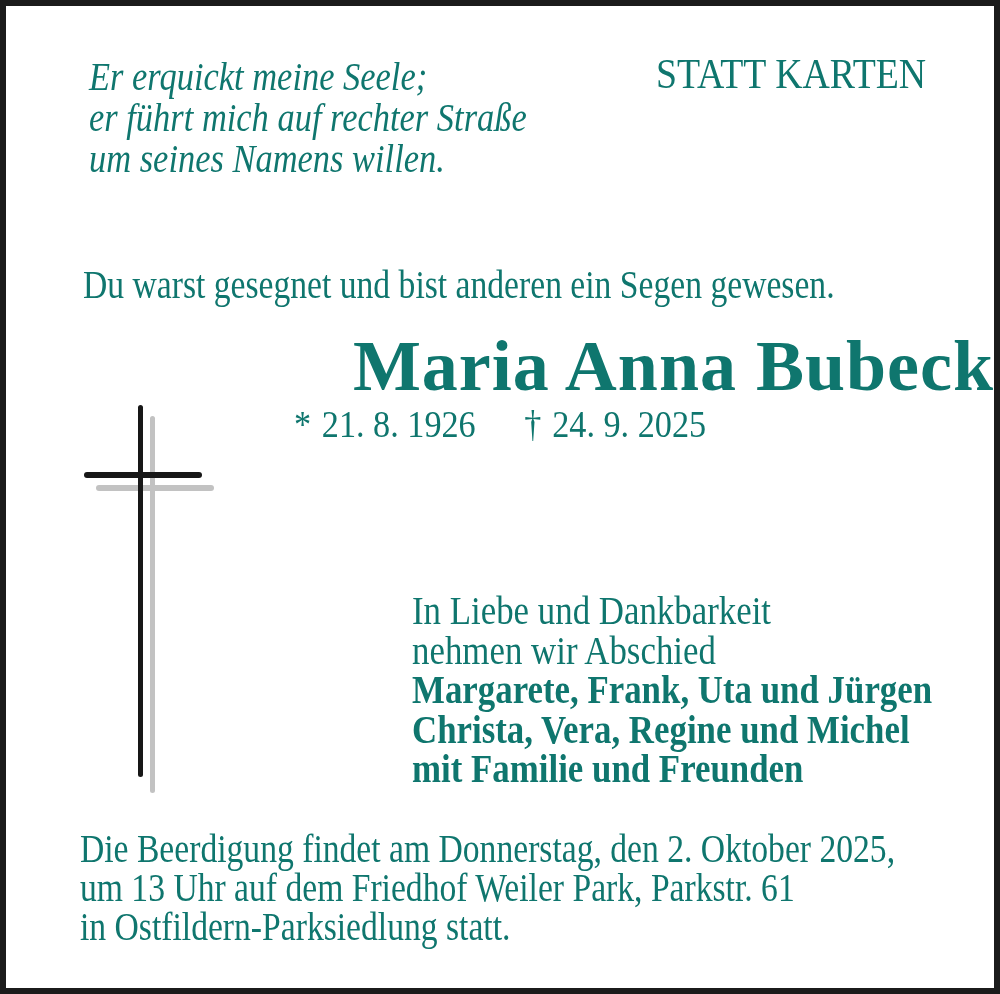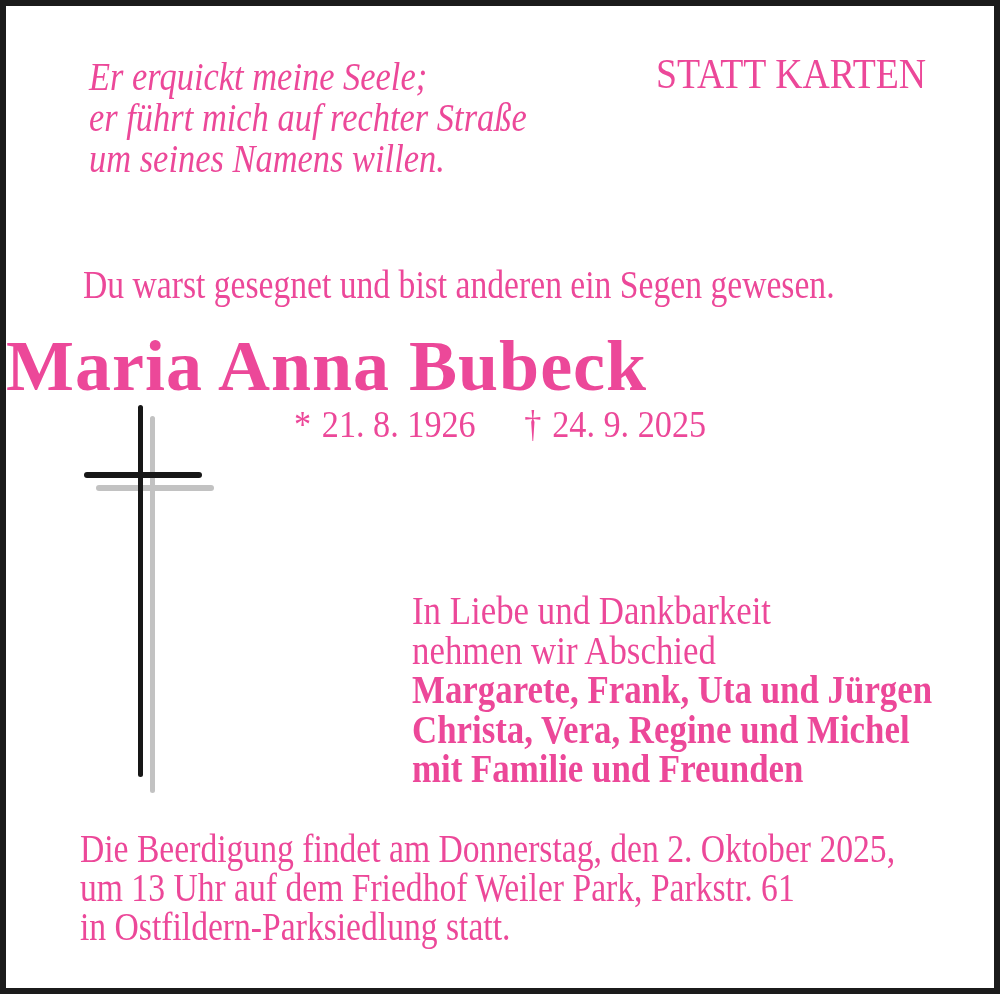--- a/index.html
+++ b/index.html
@@ -9,21 +9,21 @@
   }
   .page {
     position: relative;
     width: 1000px;
     height: 994px;
     box-sizing: border-box;
     background: #ffffff;
     border: 6px solid #1b1b1b;
     overflow: hidden;
     font-family: "Liberation Serif", "DejaVu Serif", serif;
-    color: #ec4899;
+    color: #0f766e;
   }
   .abs { position: absolute; }
 
   
   .cond  { transform: scaleX(0.82); transform-origin: left top; }
   .cond84{ transform: scaleX(0.84); transform-origin: left top; }
   .cond85{ transform: scaleX(0.85); transform-origin: left top; }
   .cond90{ transform: scaleX(0.90); transform-origin: left top; }
   .condC { transform: scaleX(0.90); transform-origin: center top; }
 
@@ -42,21 +42,21 @@
   }
   .tribute {
     left: 77px; top: 256px;
     font-size: 41px;
     line-height: 44px;
     white-space: nowrap;
   }
   .deceased-name {
     left: 0; top: 322px;
     width: 100%;
-    text-align: left;
+    text-align: right;
     font-weight: bold;
     font-size: 72px;
     line-height: 76px;
     letter-spacing: 1px;
     white-space: nowrap;
   }
   .dates-row {
     left: 0; top: 398px;
     width: 100%;
     display: flex;

